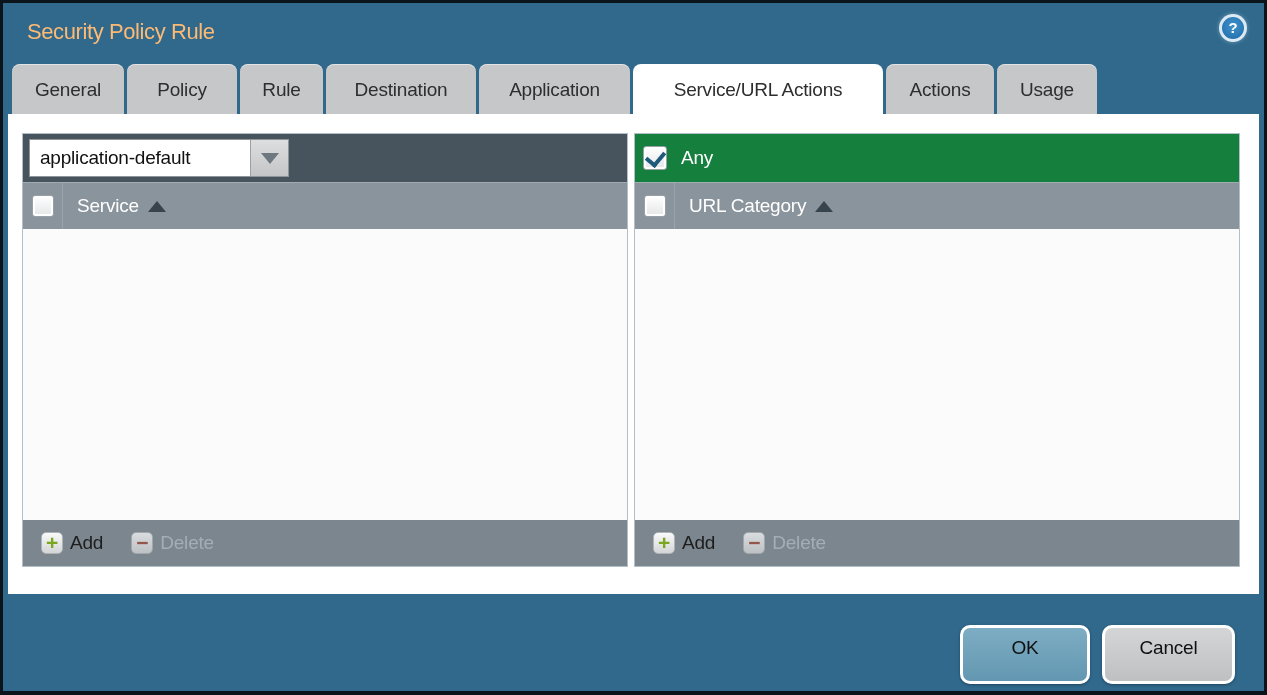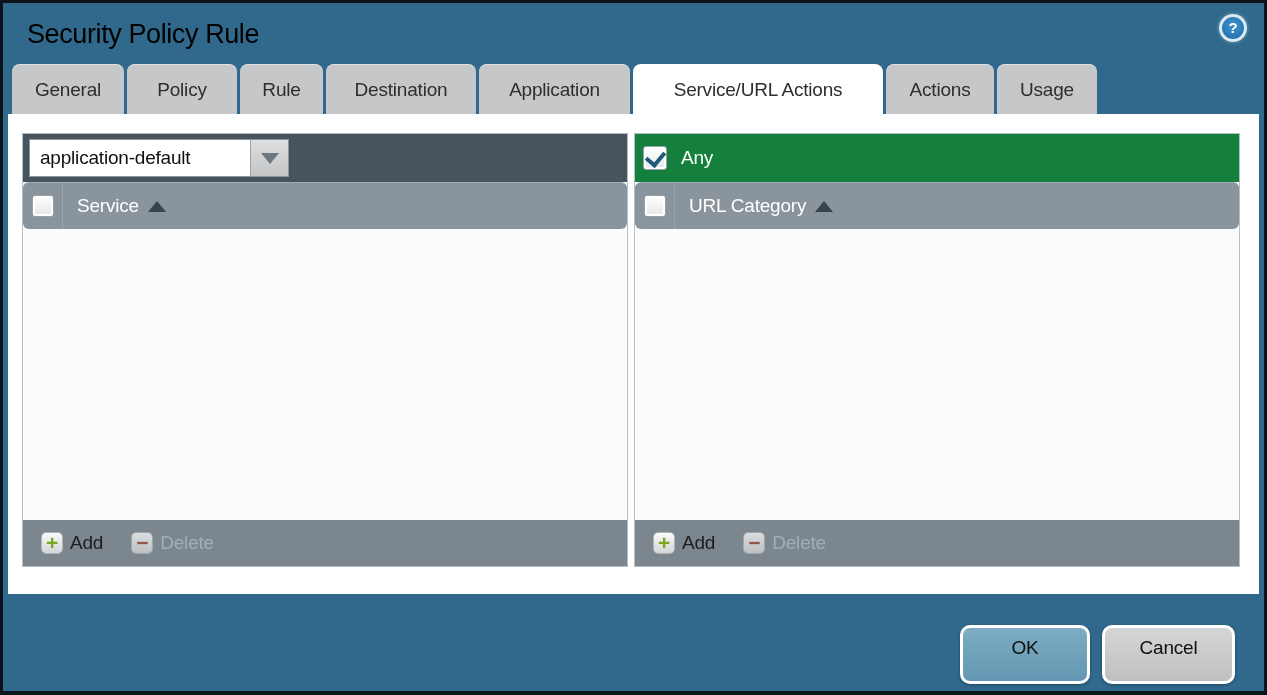--- a/index.html
+++ b/index.html
@@ -12,21 +12,21 @@
     overflow:hidden;
   }
   .dialog {
     position:absolute; left:3px; top:3px; right:3px; bottom:4px;
     background:#30698C;
   }
   
   .titlebar { position:absolute; left:0; top:0; right:0; height:61px; }
   .title {
     position:absolute; left:24px; top:16px;
-    color:#000000; font-size:27px; letter-spacing:-0.4px;
+    color:#fdba74; font-size:22px; letter-spacing:-0.4px;
   }
   .help {
     position:absolute; right:17px; top:11px;
     width:28px; height:28px; border-radius:50%;
     background:radial-gradient(circle at 50% 40%, #3f93cc, #1f6aa6);
     border:3px solid rgba(235,243,248,.92);
     box-shadow:0 0 4px rgba(180,210,230,.5);
     color:#fff; font-size:15px; font-weight:bold;
     text-align:center; line-height:22px; cursor:pointer;
   }
@@ -56,21 +56,20 @@
     display:flex; flex-direction:column;
     border:1px solid #b3bfc6; background:#fbfbfb;
   }
   .panel.left { left:14px; }
   .panel.right { left:626px; }
   .bar-dark  { height:48px; background:#47535d; display:flex; align-items:center; }
   .bar-darker{ height:48px; background:#15803d; display:flex; align-items:center; padding-left:8px; }
   .hdr {
     height:47px; background:#8a949c; display:flex; align-items:center;
     border-top:1px solid #a2abb2;
-    border-radius:6px;
   }
   .body { flex:1; background:#fbfbfb; }
   .ftr {
     height:46px; background:#7b868e; display:flex; align-items:center;
     padding-left:18px; gap:28px;
   }
   
   .dropdown {
     margin-left:6px; width:260px; height:38px; display:flex;
     border:1px solid #8d959b; background:#fff; cursor:pointer;

